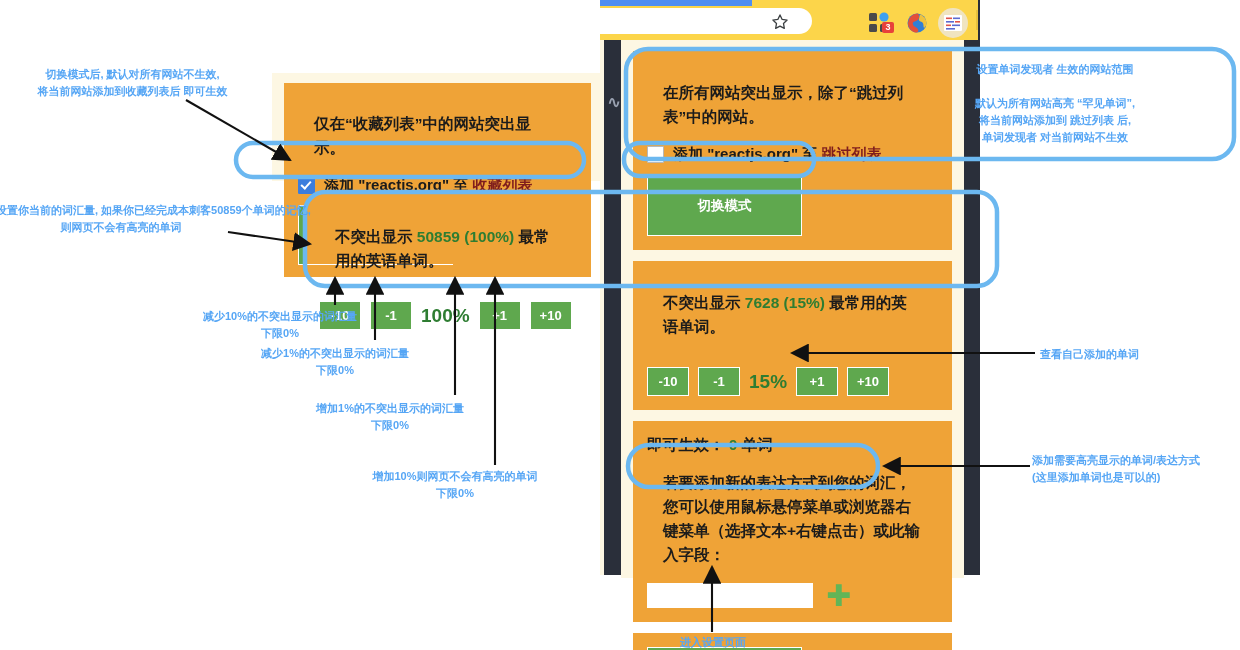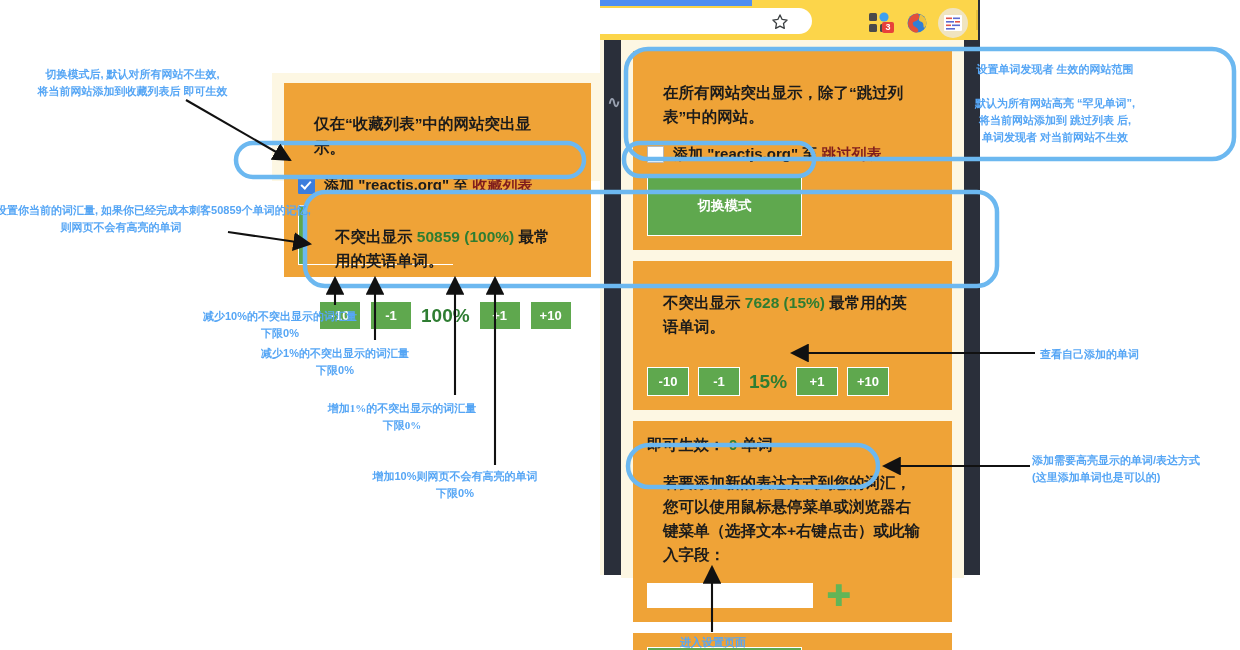--- a/index.html
+++ b/index.html
@@ -257,21 +257,21 @@
 </svg>
 
 <div class="anno" style="left:20px;top:66px;width:225px;">切换模式后, 默认对所有网站不生效,
 将当前网站添加到收藏列表后 即可生效</div>
 <div class="anno" style="left:-4px;top:202px;width:250px;">设置你当前的词汇量, 如果你已经完成本刺客50859个单词的记忆,
 则网页不会有高亮的单词</div>
 <div class="anno" style="left:180px;top:308px;width:200px;">减少10%的不突出显示的词汇量
 下限0%</div>
 <div class="anno" style="left:235px;top:345px;width:200px;">减少1%的不突出显示的词汇量
 下限0%</div>
-<div class="anno" style="left:302px;top:400px;width:200px;font-family:Liberation Serif, serif;">增加1%的不突出显示的词汇量
+<div class="anno" style="left:290px;top:400px;width:200px;">增加1%的不突出显示的词汇量
 下限0%</div>
 <div class="anno" style="left:355px;top:468px;width:200px;">增加10%则网页不会有高亮的单词
 下限0%</div>
 <div class="anno" style="left:935px;top:61px;width:240px;">设置单词发现者 生效的网站范围</div>
 <div class="anno" style="left:935px;top:95px;width:240px;">默认为所有网站高亮 “罕见单词”,
 将当前网站添加到 跳过列表 后,
 单词发现者 对当前网站不生效</div>
 <div class="anno" style="left:1040px;top:346px;width:150px;text-align:left;">查看自己添加的单词</div>
 <div class="anno" style="left:1032px;top:452px;width:200px;text-align:left;">添加需要高亮显示的单词/表达方式
 (这里添加单词也是可以的)</div>

